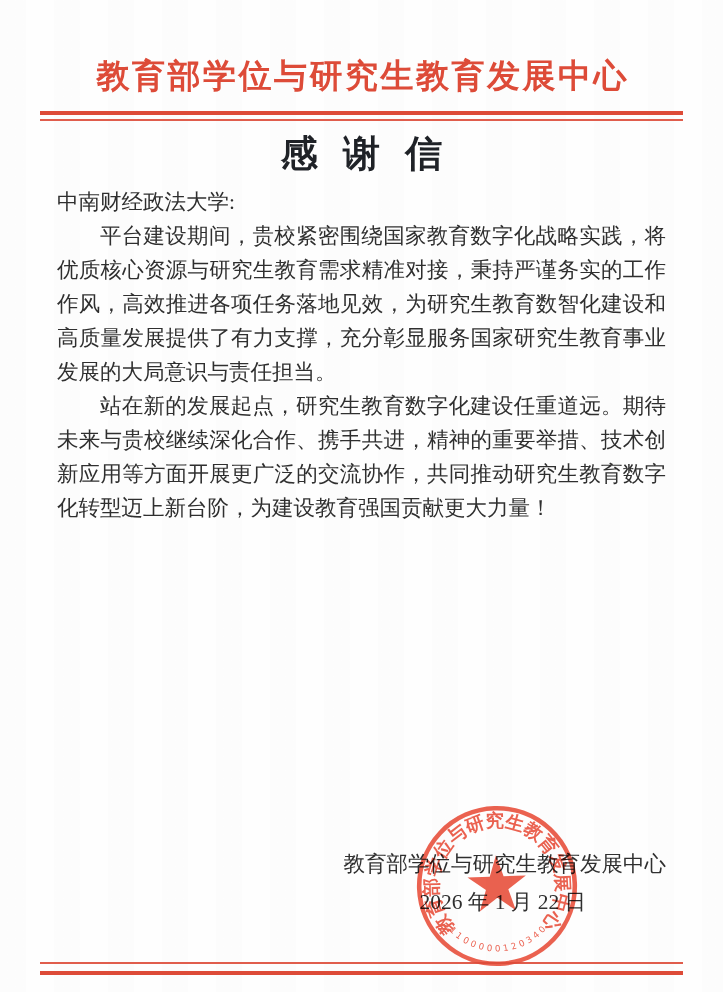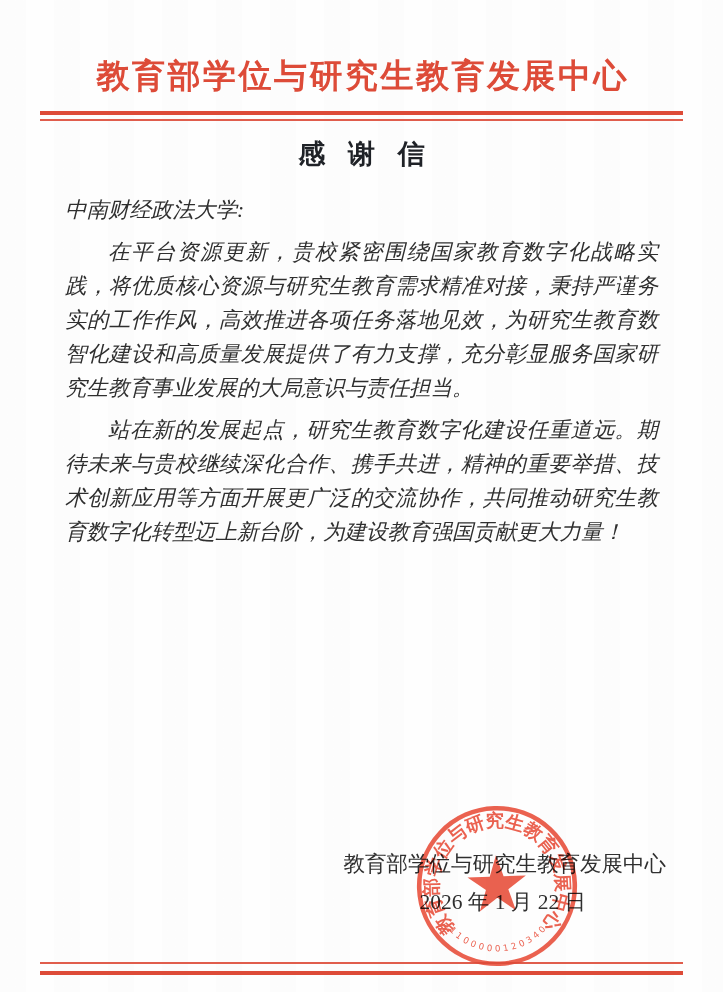--- a/index.html
+++ b/index.html
@@ -39,30 +39,30 @@
   .rule{position:absolute;left:40px;width:643px;background:var(--accent-red);}
   .rule.head-thick{top:111px;height:4px;}
   .rule.head-thin{top:119px;height:2px;opacity:.9;}
   .rule.foot-thin{top:962px;height:2px;opacity:.9;}
   .rule.foot-thick{top:971px;height:4px;}
 
   
   .letter-title{
     position:absolute;top:136px;left:0;width:723px;
     margin:0;text-align:center;
-    font-size:27px;font-weight:bold;line-height:36px;
+    font-size:37px;font-weight:bold;line-height:36px;
     letter-spacing:8px;text-indent:8px;
     color:#1f2227;
   }
   .letter-body{
     position:absolute;top:185px;left:57px;width:609px;
     color:var(--ink);
     font-size:21.5px;line-height:34px;
   }
-  .letter-body p{margin:8px;text-align:justify;font-style:italic;}
+  .letter-body p{margin:0;text-align:justify;}
   .salutation{text-align:left !important;}
   .para{text-indent:2em;}
 
   
   .signature{
     position:absolute;top:847px;left:57px;width:609px;
     color:var(--ink);
     font-size:21.5px;line-height:34px;
     text-align:right;
   }
@@ -96,21 +96,21 @@
 <div class="page">
 
   <h1 class="org-name">教育部学位与研究生教育发展中心</h1>
   <div class="rule head-thick"></div>
   <div class="rule head-thin"></div>
 
   <h2 class="letter-title">感 谢 信</h2>
 
   <div class="letter-body">
     <p class="salutation">中南财经政法大学:</p>
-    <p class="para">在平台资源更新，贵校紧密围绕国家教育数字化战略实践，将优质核心资源与研究生教育需求精准对接，秉持严谨务实的工作作风，高效推进各项任务落地见效，为研究生教育数智化建设和高质量发展提供了有力支撑，充分彰显服务国家研究生教育事业发展的大局意识与责任担当。</p>
+    <p class="para">平台建设期间，贵校紧密围绕国家教育数字化战略实践，将优质核心资源与研究生教育需求精准对接，秉持严谨务实的工作作风，高效推进各项任务落地见效，为研究生教育数智化建设和高质量发展提供了有力支撑，充分彰显服务国家研究生教育事业发展的大局意识与责任担当。</p>
     <p class="para">站在新的发展起点，研究生教育数字化建设任重道远。期待未来与贵校继续深化合作、携手共进，精神的重要举措、技术创新应用等方面开展更广泛的交流协作，共同推动研究生教育数字化转型迈上新台阶，为建设教育强国贡献更大力量！</p>
   </div>
 
   <div class="signature">
     <p>教育部学位与研究生教育发展中心</p>
     <p class="date">2026 年 1 月 22 日</p>
   </div>
 
   <svg class="seal" viewBox="0 0 170 170" xmlns="http://www.w3.org/2000/svg">
     <defs>

